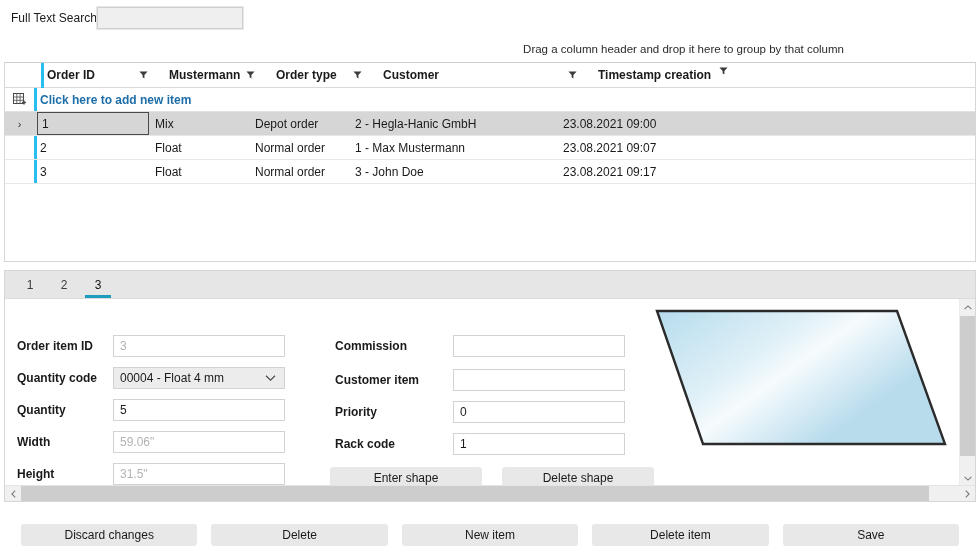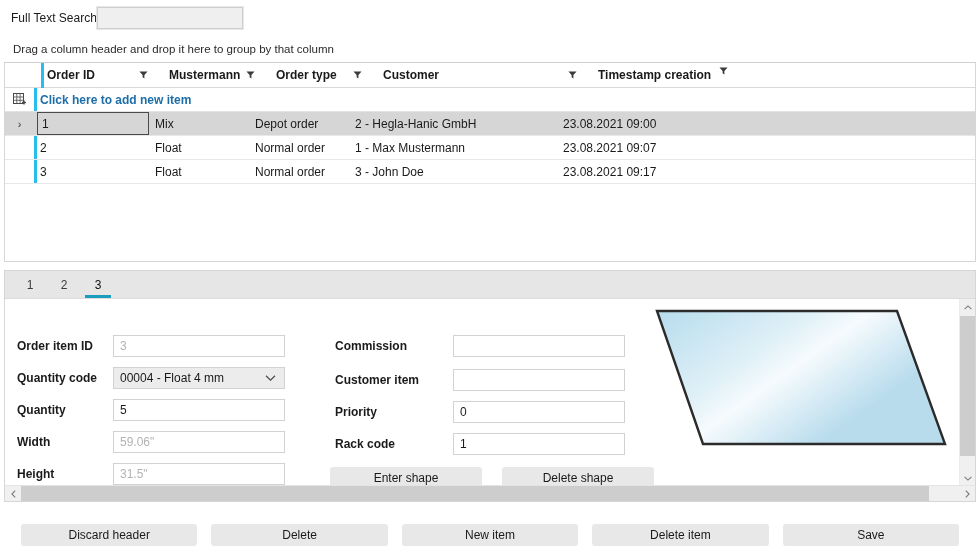--- a/index.html
+++ b/index.html
@@ -27,21 +27,21 @@
     border: 1px solid #cfcfcf;
     outline: 1px solid #e8e8e8;
     font-family: "Liberation Sans", sans-serif;
     font-size: 12px; padding: 0 4px; color:#222;
   }
 
   
   .group-hint {
     position: absolute; left: 0; top: 36px; width: 844px; height: 26px;
     display: flex; align-items: center; padding-left: 13px;
-    font-size: 11.5px; color: #2a2a2a;
+    font-size: 11.5px; color: #2a2a2a; justify-content: flex-end;
   }
 
   
   .grid-wrap {
     position: absolute; left: 4px; top: 62px; width: 972px; height: 200px;
     border: 1px solid #d6d6d6; border-top: 1px solid #cfcfcf;
     background: #fff; overflow: hidden;
   }
   .grid-header {
     display: flex; height: 25px; align-items: stretch;
@@ -424,20 +424,20 @@
       </div>
       <div class="hsc-arrow">
         <svg width="5" height="8" viewBox="0 0 5 8">
             <path d="M0.8 0.6 L4.1 4 L0.8 7.4" fill="none" stroke="#7a7a7a" stroke-width="1.1"></path>
           </svg>
       </div>
     </div>
   </div>
 
   <div class="actionbar">
-    <button class="action-btn">Discard header</button>
+    <button class="action-btn">Discard changes</button>
     <button class="action-btn">Delete</button>
     <button class="action-btn">New item</button>
     <button class="action-btn">Delete item</button>
     <button class="action-btn">Save</button>
   </div>
 
 </div>
 
 </body></html>

